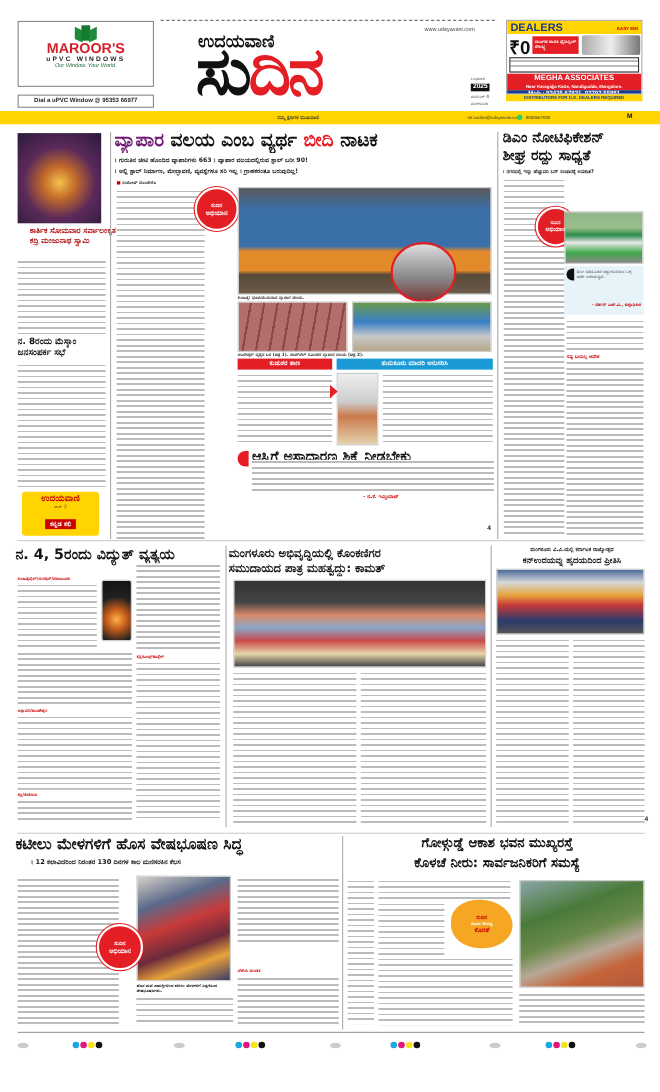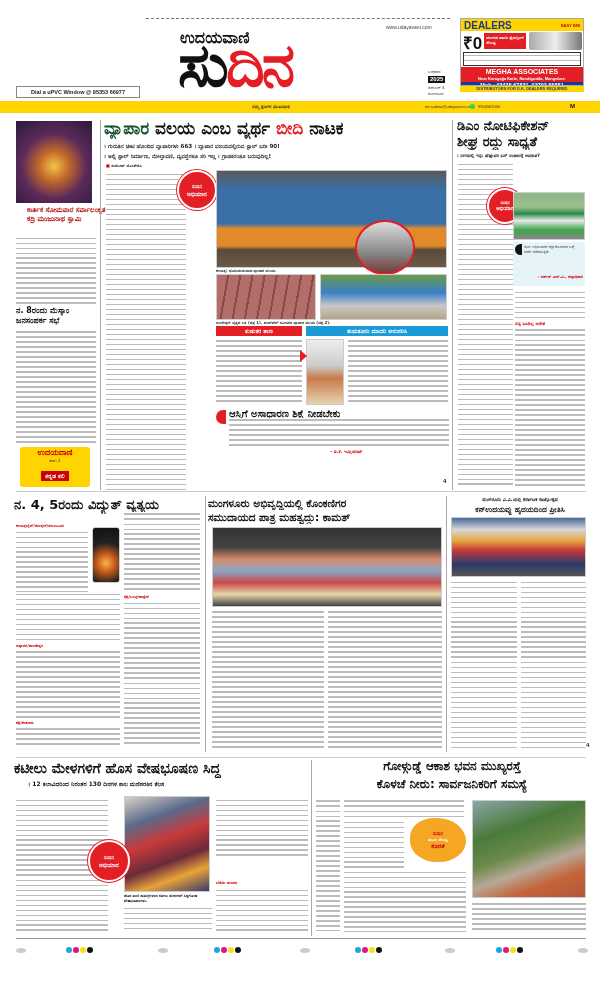--- a/index.html
+++ b/index.html
@@ -11,20 +11,30 @@
 .photo{border:1px solid #ccc;overflow:hidden}
 .vrule{position:absolute;width:1px;background:#aaa}
 .hrule{position:absolute;height:1px;background:#888}
 .badge{border-radius:50%;display:flex;flex-direction:column;align-items:center;justify-content:center;color:#fff;font-weight:bold}
 </style>
 </head>
 <body>
 
 <div class="abs" style="left:0;top:0;width:600px;height:116px">
 
+  <div class="abs" style="left:16px;top:19px;width:124px;height:60px;border:1px solid #888;background:#fff;text-align:center">
+    <div style="margin:3px auto 0;width:20px;height:14px;position:relative">
+      <div style="position:absolute;left:0;top:3px;width:7px;height:11px;background:#1e8a3c;transform:skewY(25deg)"></div>
+      <div style="position:absolute;left:6px;top:0;width:8px;height:14px;background:#147a30"></div>
+      <div style="position:absolute;right:0;top:3px;width:7px;height:11px;background:#1e8a3c;transform:skewY(-25deg)"></div>
+    </div>
+    <div style="font:bold 13px 'Liberation Sans',sans-serif;color:#d31f2a;line-height:14px">MAROOR'S</div>
+    <div style="font:bold 6px 'Liberation Sans',sans-serif;letter-spacing:2px;color:#222">uPVC WINDOWS</div>
+    <div style="font:italic 5px 'Liberation Sans',sans-serif;color:#1e6a3c">Our Window. Your World.</div>
+  </div>
   <div class="abs" style="left:16px;top:86px;width:124px;height:12px;border:1px solid #888;font:bold 5.5px 'Liberation Sans',sans-serif;line-height:10px;text-align:center;background:#fff">Dial a uPVC Window @ 95353 66977</div>
 
   <div class="abs" style="left:146px;top:18px;width:304px;border-top:1px dashed #777"></div>
   <div class="abs" style="left:180px;top:28px;font:bold 16px 'DejaVu Sans',sans-serif;color:#111">ಉದಯವಾಣಿ</div>
   <div class="abs" style="left:178px;top:34px;font:bold 60px 'DejaVu Sans',sans-serif;line-height:62px;letter-spacing:-3px">
     <span style="color:#111">ಸು</span><span style="color:#e41e25">ದಿನ</span>
   </div>
   <div class="abs" style="left:386px;top:24px;font:5px 'Liberation Sans',sans-serif;color:#444">www.udayavani.com</div>
   <div class="abs" style="left:428px;top:69px;font:4px 'DejaVu Sans',sans-serif;color:#333">ಬುಧವಾರ</div>
   <div class="abs" style="left:428px;top:76px;background:#111;padding:0 2px;font:bold 6px 'Liberation Sans',sans-serif;color:#fff;line-height:7px">
@@ -67,21 +77,21 @@
 <div class="abs hl" style="left:16px;top:306px;width:80px;font-size:8px;line-height:10px;white-space:normal">ನ. 8ರಂದು ಮೆಸ್ಕಾಂ ಜನಸಂಪರ್ಕ ಸಭೆ</div>
 <div class="abs txt txtblock" style="left:16px;top:330px;width:80px;height:116px"></div>
 <div class="abs" style="left:20px;top:447px;width:70px;height:40px;background:#ffd400;border-radius:3px;text-align:center">
   <div style="font:bold 8px 'DejaVu Sans',sans-serif;color:#c00;line-height:11px">ಉದಯವಾಣಿ</div>
   <div style="font:4px 'DejaVu Sans',sans-serif;color:#333">ಪಾಠ: 2</div>
   <div style="display:inline-block;background:#c00;color:#fff;font:bold 6px 'DejaVu Sans',sans-serif;padding:1px 4px;margin-top:2px">ಕನ್ನಡ ಕಲಿ</div>
 </div>
 <div class="vrule" style="left:100px;top:120px;height:370px"></div>
 
 <div class="abs hl" style="left:104px;top:117px;width:345px;font-size:17px;line-height:22px">
-  <span style="color:#14532d">ವ್ಯಾಪಾರ</span>
+  <span style="color:#701a75">ವ್ಯಾಪಾರ</span>
   <span>ವಲಯ ಎಂಬ ವ್ಯರ್ಥ</span>
   <span style="color:#e41e25">ಬೀದಿ</span>
   <span>ನಾಟಕ</span>
 </div>
 <div class="abs hl" style="left:104px;top:142px;width:345px;font-size:5.6px;line-height:8px;color:#222">। ಗುರುತಿನ ಚೀಟಿ ಹೊಂದಿದ ವ್ಯಾಪಾರಿಗಳು 663 । ವ್ಯಾಪಾರ ವಲಯದಲ್ಲಿರುವ ಸ್ಟಾಲ್ ಬರೀ 90!</div>
 <div class="abs hl" style="left:104px;top:152px;width:345px;font-size:5.6px;line-height:8px;color:#222">। ಅಲ್ಲಿ ಸ್ಟಾಲ್ ನಿರ್ಮಾಣ, ಮೇಲ್ಛಾವಣಿ, ವ್ಯವಸ್ಥೆಗಳೂ ಸರಿ ಇಲ್ಲ । ಗ್ರಾಹಕರಂತೂ ಬರುವುದಿಲ್ಲ!</div>
 <div class="abs" style="left:106px;top:163px;font:bold 4px 'DejaVu Sans',sans-serif;color:#333">
   <span style="color:#c00">■</span> <span>ಸಂತೋಷ್ ಮೊಂತೇರೊ</span>
 </div>
 <div class="abs txt txtblock" style="left:106px;top:172px;width:80px;height:320px"></div>
@@ -99,21 +109,21 @@
   <span>ಕುಡುಕರ ತಾಣ</span>
 </div>
 <div class="abs" style="left:306px;top:326px;width:142px;height:10px;background:#1a9ad6;text-align:center;color:#fff;font:bold 6px 'DejaVu Sans',sans-serif;line-height:10px">
   <span>ತುಮಕೂರು ಮಾದರಿ ಅನುಸರಿಸಿ</span>
 </div>
 <div class="abs txt txtblock" style="left:216px;top:339px;width:86px;height:66px"></div>
 <div class="abs photo" style="left:306px;top:339px;width:38px;height:66px;background:linear-gradient(180deg,#eee 0,#ccc 40%,#c97a4a 60%,#e6d2b0)"></div>
 <div class="abs" style="left:300px;top:350px;width:0;height:0;border-top:6px solid transparent;border-bottom:6px solid transparent;border-left:7px solid #e41e25"></div>
 <div class="abs txt txtblock" style="left:348px;top:339px;width:100px;height:66px"></div>
 <div class="abs" style="left:216px;top:410px;width:10px;height:14px;border-radius:10px 0 0 10px;background:#e41e25"></div>
-<div class="abs hl" style="left:229px;top:408px;font-size:10px">ಆಸ್ತಿಗೆ ಅಸಾಧಾರಣ ಶಿಕ್ಷೆ ನೀಡಬೇಕು</div>
+<div class="abs hl" style="left:229px;top:408px;font-size:13px">ಆಸ್ತಿಗೆ ಅಸಾಧಾರಣ ಶಿಕ್ಷೆ ನೀಡಬೇಕು</div>
 <div class="abs txt txtblock" style="left:229px;top:418px;width:220px;height:30px"></div>
 <div class="abs hl" style="left:330px;top:449px;font-size:4.5px;color:#c00">– ಬಿ.ಕೆ. ಇಮ್ತಿಯಾಜ್</div>
 <div class="abs" style="left:443px;top:478px;font:bold 6px 'Liberation Sans',sans-serif;color:#111">
   <span>4</span>
 </div>
 <div class="vrule" style="left:452px;top:120px;height:370px"></div>
 
 <div class="abs hl" style="left:457px;top:118px;width:140px;font-size:13px;line-height:16px">ಡಿಎಂ ನೋಟಿಫಿಕೇಶನ್</div>
 <div class="abs hl" style="left:457px;top:134px;width:140px;font-size:13px;line-height:16px">ಶೀಘ್ರ ರದ್ದು ಸಾಧ್ಯತೆ</div>
 <div class="abs hl" style="left:457px;top:153px;width:140px;font-size:4.6px">। ನಗರದಲ್ಲಿ ಇನ್ನು ಹೆಚ್ಚುವರಿ ಬಸ್ ಸಂಚಾರಕ್ಕೆ ಅವಕಾಶ?</div>

